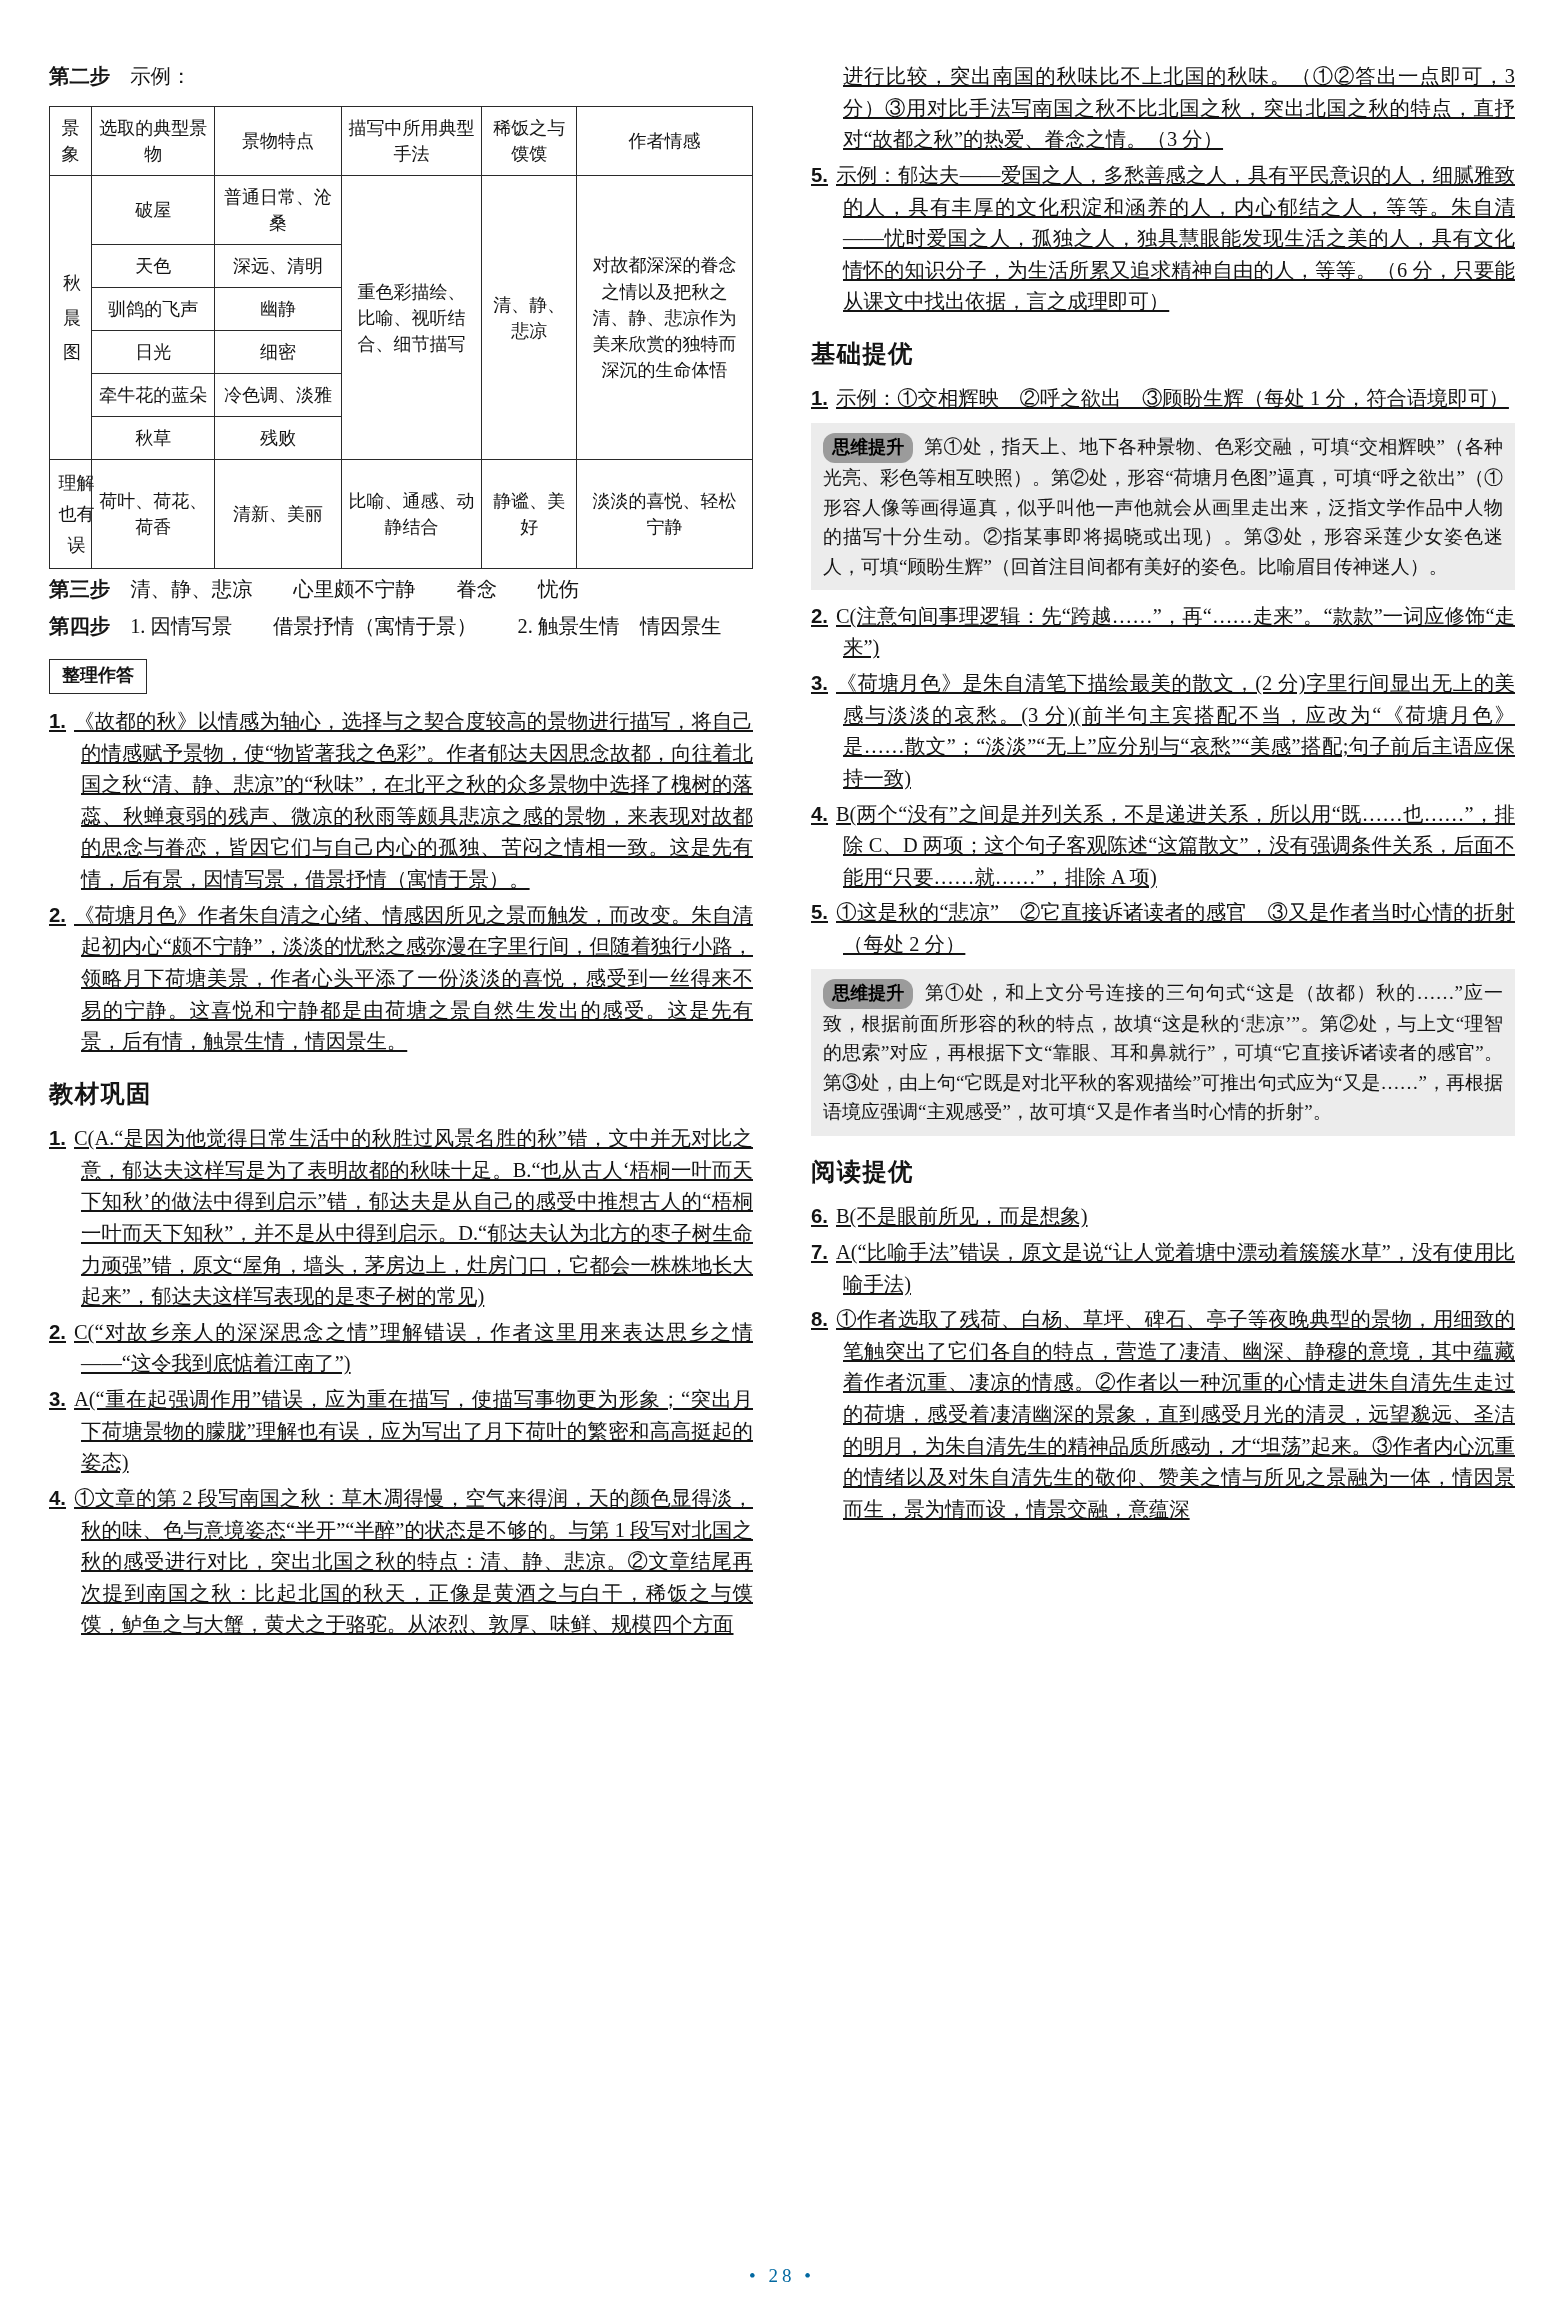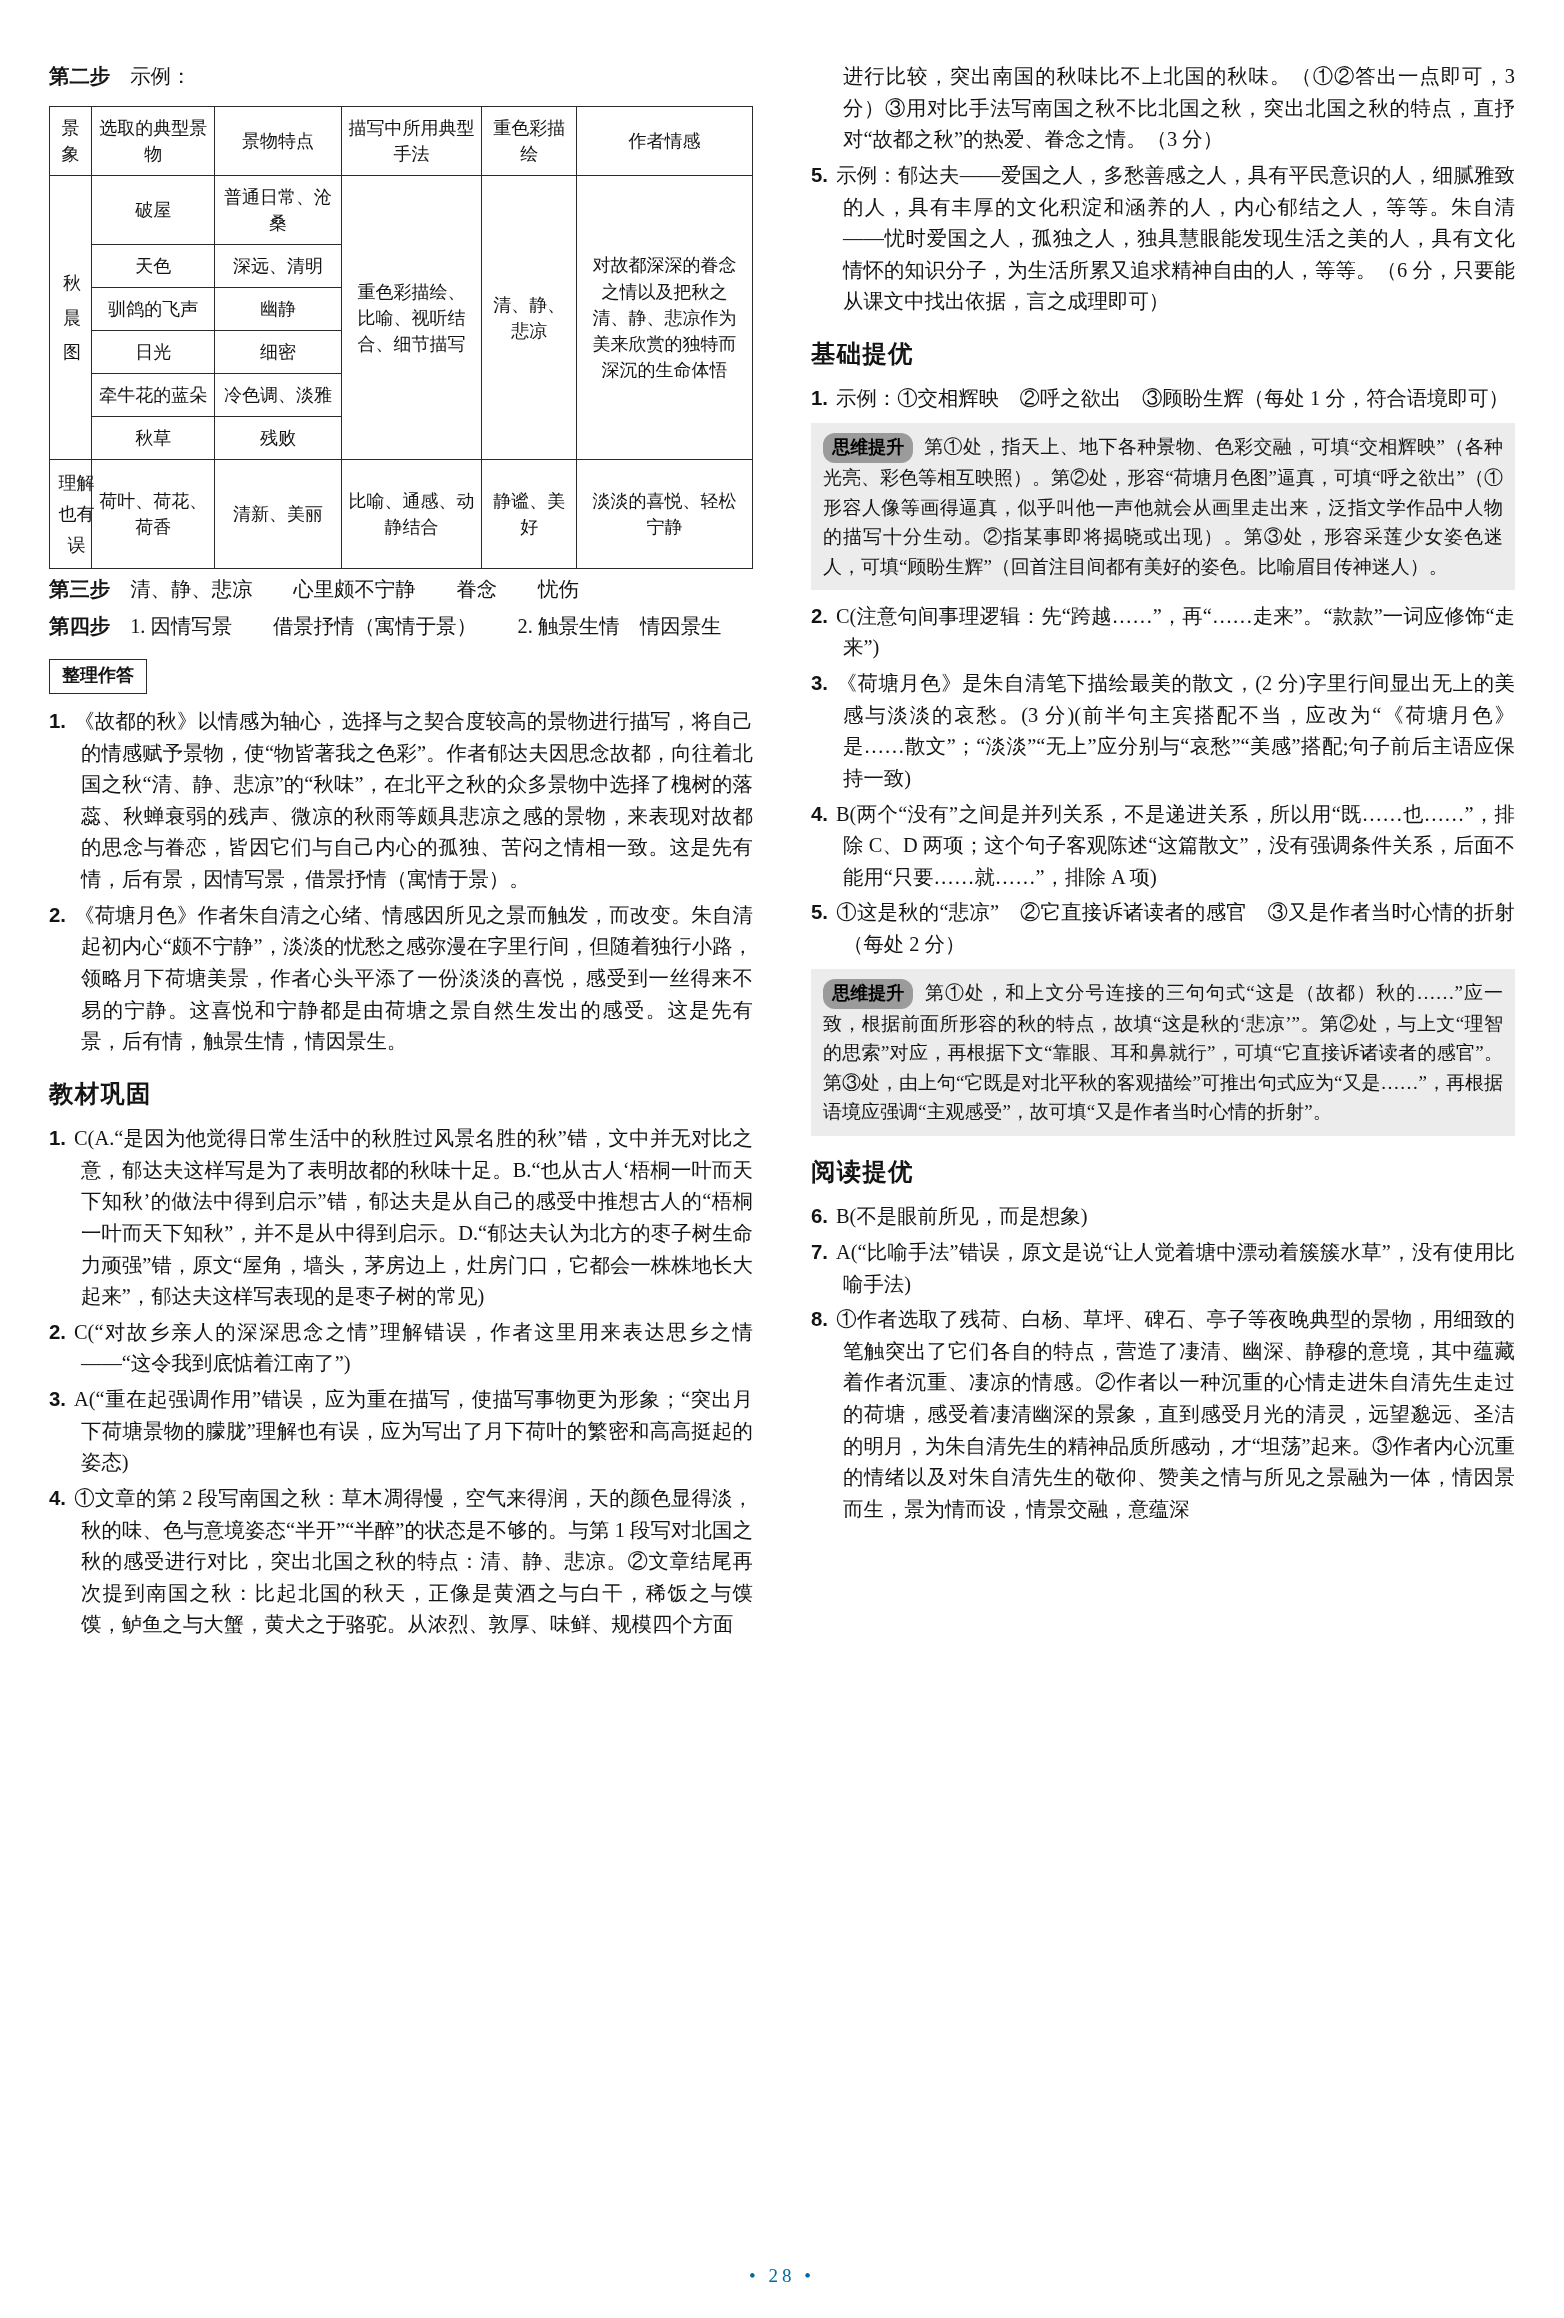--- a/index.html
+++ b/index.html
@@ -23,21 +23,21 @@
   .v1 { display:inline-block; width:1.15em; word-break:break-all; line-height:1.9; text-align:right; }
   .v2 { display:inline-block; width:2.2em; word-break:break-all; line-height:1.7; text-align:center; }
 
   .box-title-wrap { margin:16px 0 12px 0; }
   .box-title { display:inline-block; border:1.3px solid #2a2a2a; padding:2.6px 12px;
     font-family:"Liberation Sans", sans-serif; font-weight:bold; font-size:18px; }
 
   .sec-title { font-family:"Liberation Sans", sans-serif; font-weight:bold;
     font-size:24.4px; margin:17px 0 10.5px 0; letter-spacing:1.3px; }
 
-  .item { padding-left:32px; text-indent:-32px; margin-bottom:4px; }
+  .item { padding-left:32px; text-indent:-32px; margin-bottom:4px;text-decoration:underline; }
   .item.cont { text-indent:0; }
   .item .num { font-family:"Liberation Sans", sans-serif; font-weight:bold; margin-right:8px; }
 
   .ts-block { background:#ececec; padding:9.2px 12px; margin:8px 0 10.5px 0;
     font-size:19px; line-height:1.55; text-align:justify; }
   .ts-badge { display:inline-block; background:#9b9b9b; color:#000000;
     font-family:"Liberation Sans", sans-serif; font-weight:bold; font-size:18px;
     padding:1.3px 9.2px; border-radius:12px; margin-right:10.5px; text-indent:0; }
 
   .page-num { position:absolute; bottom:32px; left:0; width:100%;
@@ -63,21 +63,21 @@
           <col style="width:20%">
             <col style="width:13.5%">
             <col style="width:25%">
         </colgroup>
         <tbody>
         <tr>
           <th>景象</th>
           <th>选取的典型景物</th>
           <th>景物特点</th>
           <th>描写中所用典型手法</th>
-          <th>重色彩描绘</th>
+          <th>稀饭之与馍馍</th>
           <th>作者情感</th>
         </tr>
         <tr>
           <td rowspan="6"><span class="v1">秋晨图</span></td>
           <td>破屋</td>
           <td>普通日常、沧桑</td>
           <td rowspan="6" class="tl">重色彩描绘、比喻、视听结合、细节描写</td>
           <td rowspan="6">清、静、悲凉</td>
           <td rowspan="6" class="tl">对故都深深的眷念之情以及把秋之清、静、悲凉作为美来欣赏的独特而深沉的生命体悟</td>
         </tr>

